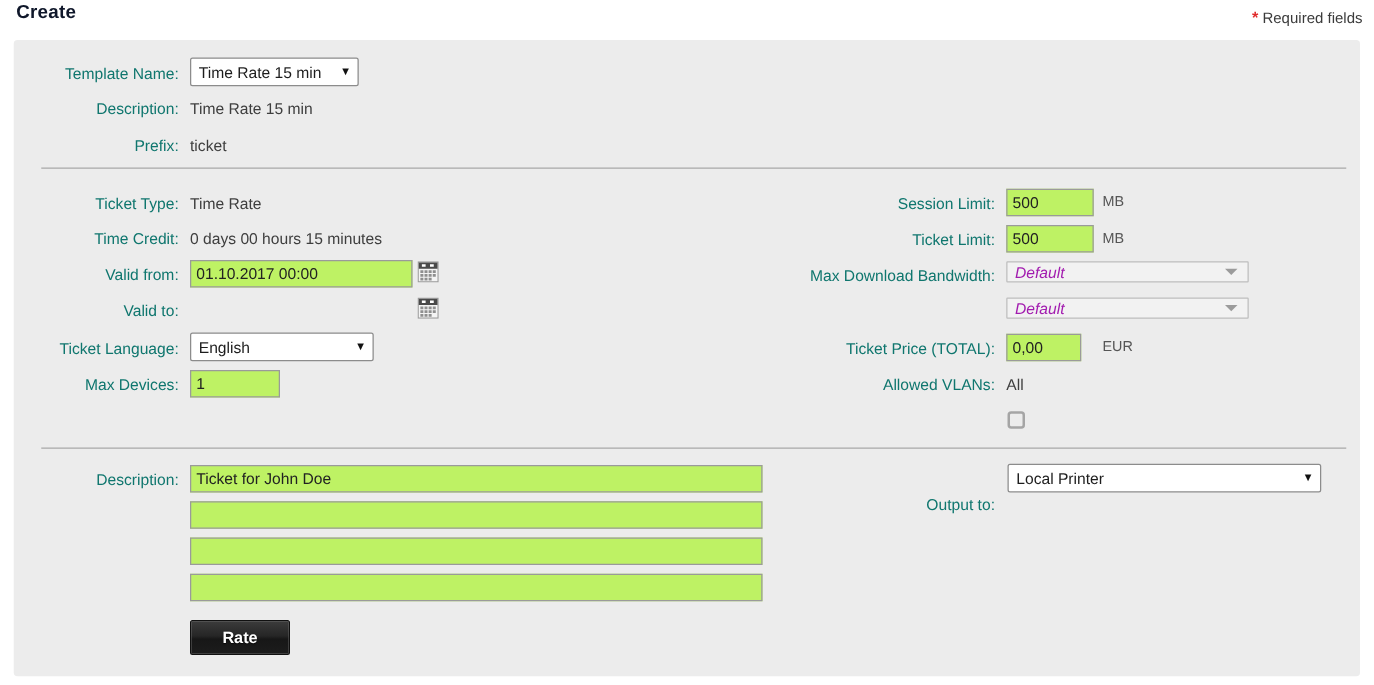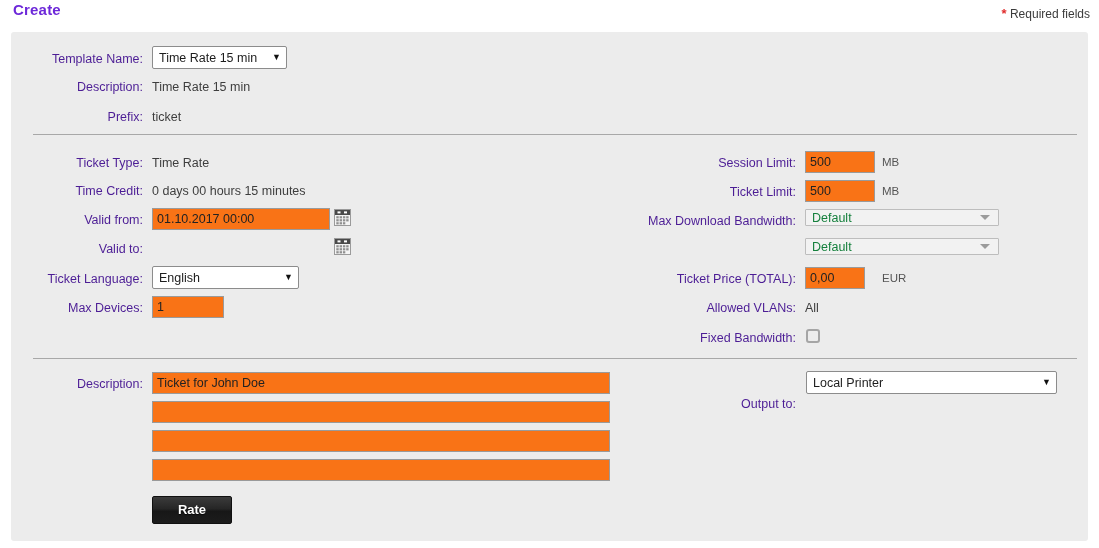--- a/index.html
+++ b/index.html
@@ -16,21 +16,21 @@
     background: #ffffff;
   }
 
   
   .page-title {
     position: absolute;
     left: 13px;
     top: 1px;
     font-size: 15px;
     font-weight: bold;
-    color: #6d28d9;
+    color: #0f172a;
     letter-spacing: .2px;
   }
   .required-note {
     position: absolute;
     right: 9px;
     top: 6px;
     font-size: 12px;
     color: #3b3b3b;
     white-space: nowrap;
   }
@@ -57,42 +57,42 @@
     height: 1px;
     background: #a8a8a8;
   }
   #divider-1 { top: 102px; }
   #divider-2 { top: 326px; }
 
   
   .label {
     position: absolute;
     font-size: 12.5px;
-    color: #4c1d95;
+    color: #0f766e;
     text-align: right;
     white-space: nowrap;
   }
   .value {
     position: absolute;
     font-size: 12.5px;
     color: #3e3e3e;
     white-space: nowrap;
   }
   .unit {
     position: absolute;
     font-size: 11.5px;
     color: #555;
     white-space: nowrap;
   }
 
   
   .tinput {
     position: absolute;
     box-sizing: border-box;
-    background: #f97316;
+    background: #bef264;
     border: 1px solid #9a9a9a;
     font-family: "Liberation Sans", sans-serif;
     font-size: 12.5px;
     color: #222;
     padding: 0 4px;
     height: 22px;
     line-height: 20px;
     outline: none;
     border-radius: 0;
   }
@@ -124,27 +124,28 @@
   }
 
   
   .fselect {
     position: absolute;
     box-sizing: border-box;
     background: #f2f2f2;
     border: 1px solid #bdbdbd;
     height: 17px;
     font-size: 12.5px;
-    color: #15803d;
+    color: #a21caf;
     display: flex;
     align-items: center;
     padding: 0 8px 0 6px;
     border-radius: 1px;
     cursor: default;
     user-select: none;
+    font-style: italic;
   }
   .fselect .txt { flex: 0 0 auto; }
   .fselect .arrow {
     margin-left: auto;
     width: 0; height: 0;
     border-left: 5px solid transparent;
     border-right: 5px solid transparent;
     border-top: 5px solid #9b9b9b;
   }
 
@@ -297,21 +298,20 @@
       <span class="arrow"></span>
     </div>
 
     <div class="label" style="left:560px; top:240px; width:225px;">Ticket Price (TOTAL):</div>
     <input class="tinput" style="left: 794px; top: 235px; width: 60px;" value="0,00">
     <div class="unit" style="left:871px; top:240px;">EUR</div>
 
     <div class="label" style="left:560px; top:269px; width:225px;">Allowed VLANs:</div>
     <div class="value" style="left:794px; top:269px;">All</div>
 
-    <div class="label" style="left:560px; top:299px; width:225px;">Fixed Bandwidth:</div>
     <div class="cbox" style="left:795px; top:297px;"></div>
 
     <div class="label" style="left:10px; top:345px; width:122px;">Description:</div>
     <input class="tinput" style="left: 141px; top: 340px; width: 458px;" value="Ticket for John Doe">
     <input class="tinput" style="left: 141px; top: 369px; width: 458px;" value="">
     <input class="tinput" style="left: 141px; top: 398px; width: 458px;" value="">
     <input class="tinput" style="left: 141px; top: 427px; width: 458px;" value="">
 
     <div class="label" style="left:600px; top:345px; width:185px;margin-top:20px;">Output to:</div>
     <div class="nselect" style="left:795px; top:339px; width:251px;">

